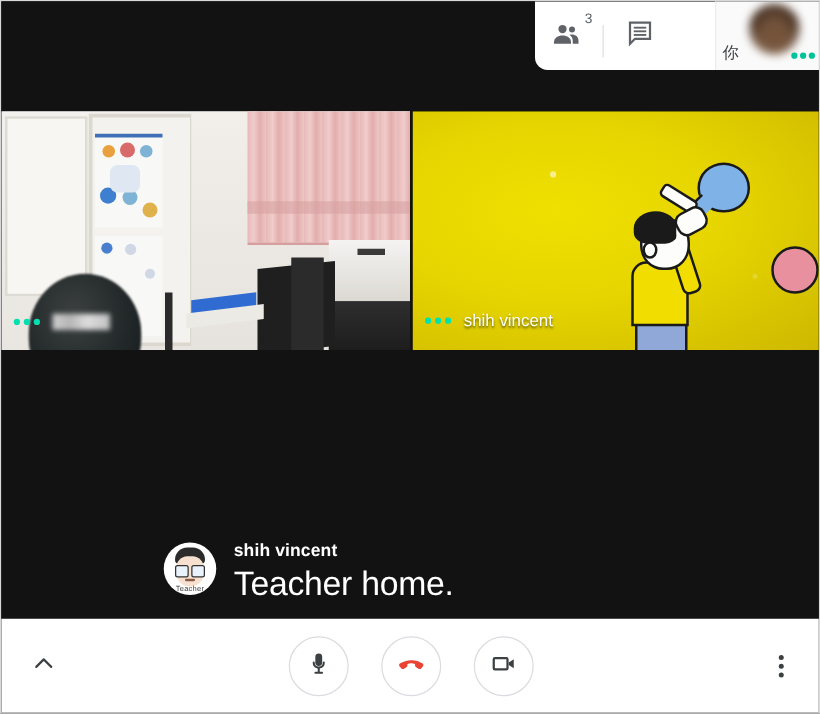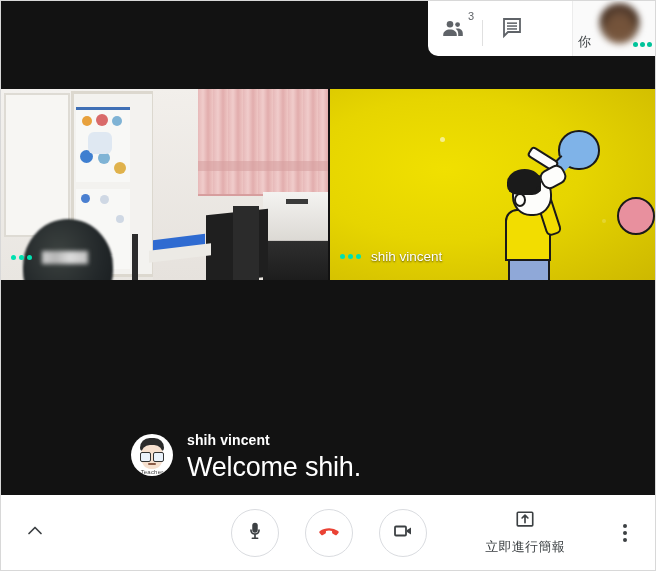--- a/index.html
+++ b/index.html
@@ -540,21 +540,21 @@
         <div class="ca-face"></div>
         <div class="ca-glasses">
             <i class="l"></i>
             <i class="r"></i>
           </div>
         <div class="ca-mouth"></div>
         <div class="ca-badge">Teacher</div>
       </div>
       <div class="cap-text">
         <div class="cap-name">shih vincent</div>
-        <div class="cap-line">Welcome shih.</div>
+        <div class="cap-line">Teacher home.</div>
       </div>
     </div>
 
     <div class="top-panel">
       <div class="top-panel-btns">
         <div class="icon-btn">
           <span class="people-wrap">
             <svg width="24" height="20" viewBox="0 0 24 20" fill="#5f6368" aria-hidden="true">
               <circle cx="9" cy="6.2" r="3.3"></circle>
               <path d="M2.2 16.8c0-3.5 3.1-5.4 6.8-5.4s6.8 1.9 6.8 5.4v1.2H2.2z"></path>
@@ -620,29 +620,20 @@
         <span>
           <svg width="24" height="24" viewBox="0 0 24 24" aria-hidden="true">
             <rect x="4" y="7.5" width="11" height="9" rx="1" stroke="#3c4043" stroke-width="1.8" fill="none"></rect>
             <path d="M16 11l4-2.6v7.2L16 13z" fill="#3c4043"></path>
           </svg>
         </span>
       </div>
     </div>
 
     <div class="tb-right">
-      <div class="present-btn">
-        <span>
-          <svg width="22" height="20" viewBox="0 0 24 22" aria-hidden="true">
-            <rect x="3.5" y="2.5" width="17" height="15" rx="1" stroke="#3c4043" stroke-width="1.8" fill="none"></rect>
-            <path d="M12 14V6.4M12 5.6l-3.2 3.2M12 5.6l3.2 3.2" stroke="#3c4043" stroke-width="1.8" fill="none" stroke-linecap="round" stroke-linejoin="round"></path>
-          </svg>
-        </span>
-        <span class="present-label">立即進行簡報</span>
-      </div>
       <div class="kebab">
         <i></i>
           <i></i>
           <i></i>
       </div>
     </div>
 
   </div>
 
 </div>

